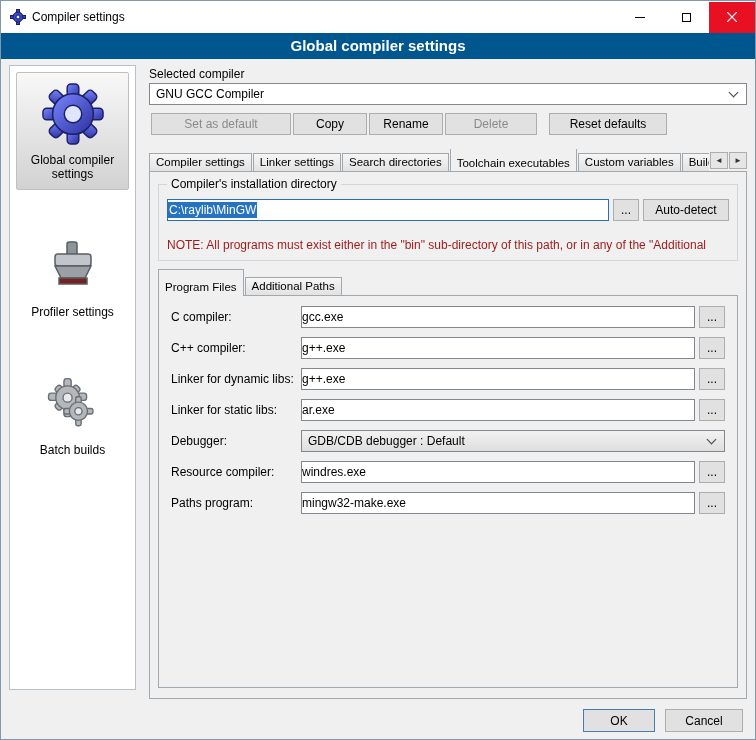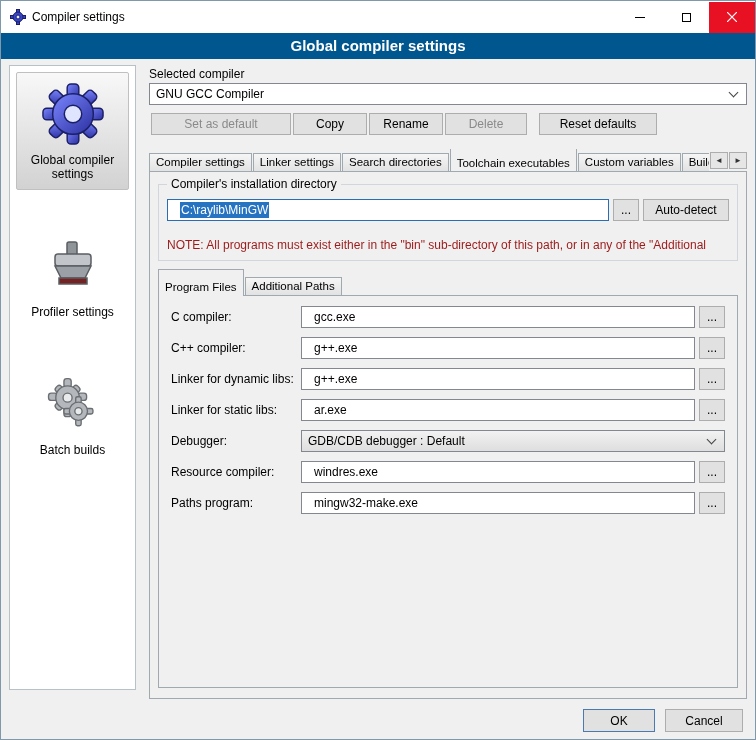--- a/index.html
+++ b/index.html
@@ -37,37 +37,37 @@
 
   .combo { height:22px; border:1px solid #828790; background:#fff; display:flex; align-items:center; margin-top:2px; }
   .combo .val { flex:1; padding:0 6px; white-space:nowrap; overflow:hidden; }
   .chev { width:7px; height:7px; border-right:1.5px solid #444; border-bottom:1.5px solid #444; transform:rotate(45deg); margin:-3px 9px 0 0; flex:0 0 auto; }
 
   .btn { height:22px; background:#e1e1e1; border:1px solid #adadad; font-family:"Liberation Sans",sans-serif; font-size:12px; color:#000; cursor:default; }
   .btn.disabled { color:#8a8a8a; }
   .btn-row { display:flex; margin-top:8px; }
   .btn-row .btn { margin-left:2px; }
   .btn-row .btn.reset { margin-left:12px; }
-  .w-setdef { width:140px; } .w-copy { width:74px; } .w-rename { width:74px; } .w-del { width:82px; } .w-reset { width:118px; }
+  .w-setdef { width:140px; } .w-copy { width:74px; } .w-rename { width:74px; } .w-del { width:92px; } .w-reset { width:118px; }
 
   
   .tabs-row { margin-top:14px; height:22px; position:relative; display:flex; align-items:flex-end; }
   .tabs-clip { flex:1; margin-right:38px; height:22px; overflow:hidden; display:flex; align-items:flex-end; white-space:nowrap; }
   .tab { display:inline-block; padding:2px 6px 3px 6px; font-size:11.5px; background:linear-gradient(#f6f6f6,#e2e2e2); border:1px solid #a0a8b0; border-bottom:none; margin-right:1px; position:relative; }
   .tab.active { background:#f0f0f0; padding-top:11px; margin-bottom:-1px; z-index:3; }
   .tab-scrolls { position:absolute; right:0; bottom:2px; display:flex; }
   .tab-scroll { width:18px; height:17px; font-size:8px; padding:0; background:#e6e6e6; border:1px solid #adadad; margin-left:1px; color:#333; }
 
   .tab-page { flex:1; border:1px solid #a0a8b0; background:#f0f0f0; display:flex; flex-direction:column; }
 
   
   .groupbox { margin:12px 8px 0 8px; border:1px solid #d0d6db; position:relative; padding:14px 8px 8px 8px; }
   .groupbox .legend { position:absolute; top:-8px; left:8px; background:#f0f0f0; padding:0 4px; }
   .dir-row { display:flex; align-items:center; }
-  .txt { height:22px; background:#fff; border:1px solid #828790; font-family:"Liberation Sans",sans-serif; font-size:12px; padding:0 12px; }
+  .txt { height:22px; background:#fff; border:1px solid #828790; font-family:"Liberation Sans",sans-serif; font-size:12px; padding:0 0; }
   .dir-input { flex:1; display:flex; align-items:center; border-color:#2a6db5; }
   .dir-input .sel { background:#2673c2; color:#fff; padding:1px 1px; }
   .browse { width:26px; margin-left:4px; }
   .autodetect { width:86px; margin-left:4px; }
   .note { margin-top:17px; color:#9e1a1a; font-size:12px; white-space:nowrap; overflow:hidden; }
 
   .subtabs-row { margin:12px 8px 0 8px; height:22px; display:flex; align-items:flex-end; }
   .sub-panel { flex:1; margin:0 8px 10px 8px; border:1px solid #a0a8b0; background:#f0f0f0; padding:10px 12px; margin-bottom:10px; }
 
   .frow { display:flex; align-items:center; margin-bottom:9px; }

